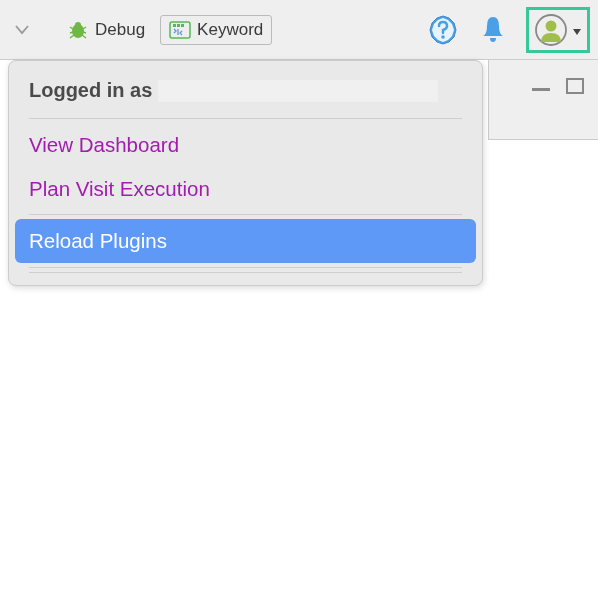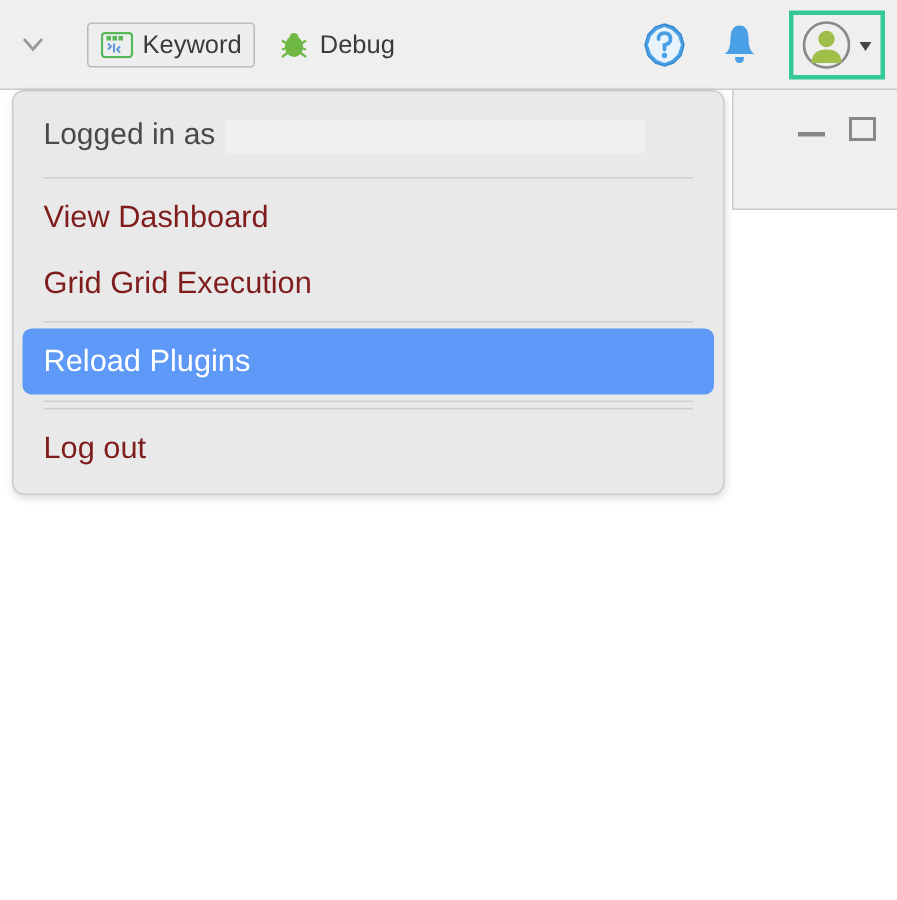--- a/index.html
+++ b/index.html
@@ -106,75 +106,76 @@
       border-radius: 8px;
       box-shadow: 1px 2px 6px rgba(0,0,0,0.15);
       padding: 8px 6px;
     }
     .menu-header {
       display: flex;
       align-items: center;
       padding: 10px 14px 12px 14px;
       font-size: 20px;
       color: #4a4a4a;
+      font-weight: bold;
     }
     .menu-username {
       margin-left: 6px;
       min-width: 280px;
       height: 22px;
       background: #f0f0f0;
       display: inline-block;
     }
     .menu-separator {
       height: 0;
       border-top: 1px solid #cfcfcf;
       margin: 4px 14px;
     }
     .menu-item {
       padding: 7px 14px;
       font-size: 20.5px;
-      color: #7f1d1d;
+      color: #a21caf;
       cursor: pointer;
       line-height: 1.45;
       border-radius: 4px;
     }
     .menu-item.highlight {
       background: #5f99f7;
       color: #fff;
       border-radius: 6px;
     }
   </style>
 </head>
 <body>
 
 <div class="toolbar">
   <div class="dropdown-chevron">
     <svg width="14" height="10" viewBox="0 0 14 10">
       <path d="M1 1 L7 8 L13 1" fill="none" stroke="#999" stroke-width="1.8"></path>
     </svg>
+  </div>
+
+  <div class="toolbar-btn">
+    <svg width="22" height="20" viewBox="0 0 22 20">
+      <ellipse cx="11" cy="11" rx="6" ry="7" fill="#6fb844"></ellipse>
+      <circle cx="11" cy="5" r="3" fill="#6fb844"></circle>
+      <path d="M3 7 L6 9 M3 13 L6 12 M3 18 L7 15 M19 7 L16 9 M19 13 L16 12 M19 18 L15 15" stroke="#6fb844" stroke-width="1.5"></path>
+    </svg>
+    <span>Debug</span>
   </div>
 
   <div class="toolbar-btn active">
     <svg width="22" height="18" viewBox="0 0 22 18">
       <rect x="1" y="1" width="20" height="16" rx="2" fill="none" stroke="#56b858" stroke-width="1.5"></rect>
       <rect x="4" y="3" width="3" height="3" fill="#56b858"></rect>
       <rect x="8" y="3" width="3" height="3" fill="#56b858"></rect>
       <rect x="12" y="3" width="3" height="3" fill="#56b858"></rect>
       <path d="M5 12 L7 10 L5 8 M9 8 L9 14 M13 10 L11 12 L13 14" stroke="#5c97d6" stroke-width="1.3" fill="none"></path>
     </svg>
     <span>Keyword</span>
-  </div>
-
-  <div class="toolbar-btn">
-    <svg width="22" height="20" viewBox="0 0 22 20">
-      <ellipse cx="11" cy="11" rx="6" ry="7" fill="#6fb844"></ellipse>
-      <circle cx="11" cy="5" r="3" fill="#6fb844"></circle>
-      <path d="M3 7 L6 9 M3 13 L6 12 M3 18 L7 15 M19 7 L16 9 M19 13 L16 12 M19 18 L15 15" stroke="#6fb844" stroke-width="1.5"></path>
-    </svg>
-    <span>Debug</span>
   </div>
 
   <div class="toolbar-right">
     <div class="icon-btn">
       <svg width="34" height="34" viewBox="0 0 34 34">
         <path d="M17 3 L23 5 L28 10 L30 17 L28 24 L23 29 L17 31 L11 29 L6 24 L4 17 L6 10 L11 5 Z" fill="#4aa0e6" stroke="#3a8ad0" stroke-width="1"></path>
         <path d="M17 5 L22 7 L26 11 L28 17 L26 23 L22 27 L17 29 L12 27 L8 23 L6 17 L8 11 L12 7 Z" fill="#e8f3fb"></path>
         <path d="M13 13 Q13 9 17 9 Q21 9 21 13 Q21 16 17 17 L17 20" stroke="#4aa0e6" stroke-width="2.5" fill="none" stroke-linecap="round"></path>
         <circle cx="17" cy="24" r="1.8" fill="#4aa0e6"></circle>
       </svg>
@@ -215,20 +216,19 @@
 <div class="content-blank"></div>
 
 <div class="dropdown-menu">
   <div class="menu-header">
     <span>Logged in as</span>
     <span class="menu-username"></span>
   </div>
   <div id="menu-body">
       <div class="menu-separator"></div>
       <div class="menu-item">View Dashboard</div>
-      <div class="menu-item">Grid Grid Execution</div>
+      <div class="menu-item">Plan Visit Execution</div>
       <div class="menu-separator"></div>
       <div class="menu-item highlight">Reload Plugins</div>
       <div class="menu-separator"></div>
       <div class="menu-separator"></div>
-      <div class="menu-item">Log out</div>
     </div>
 </div>
 
 </body></html>

